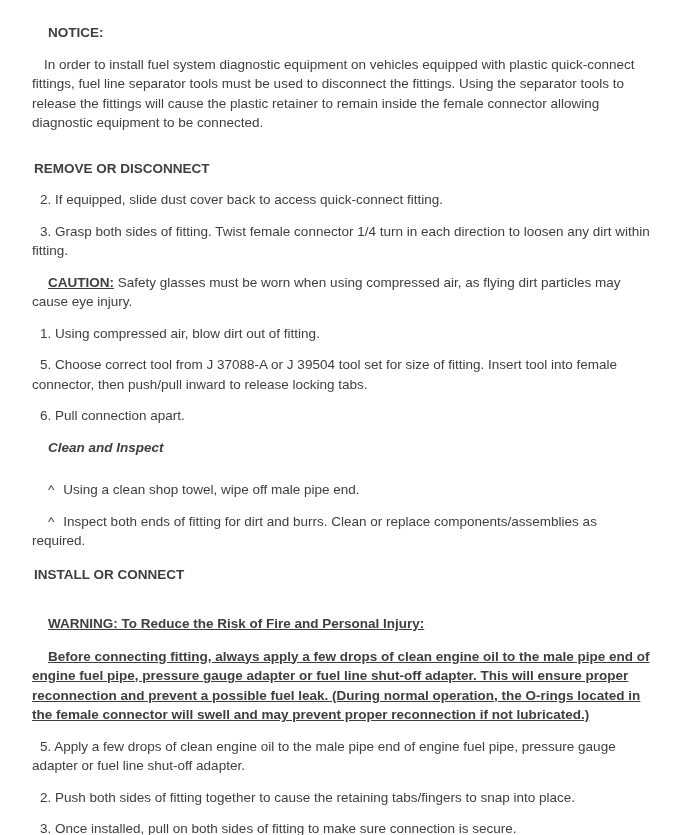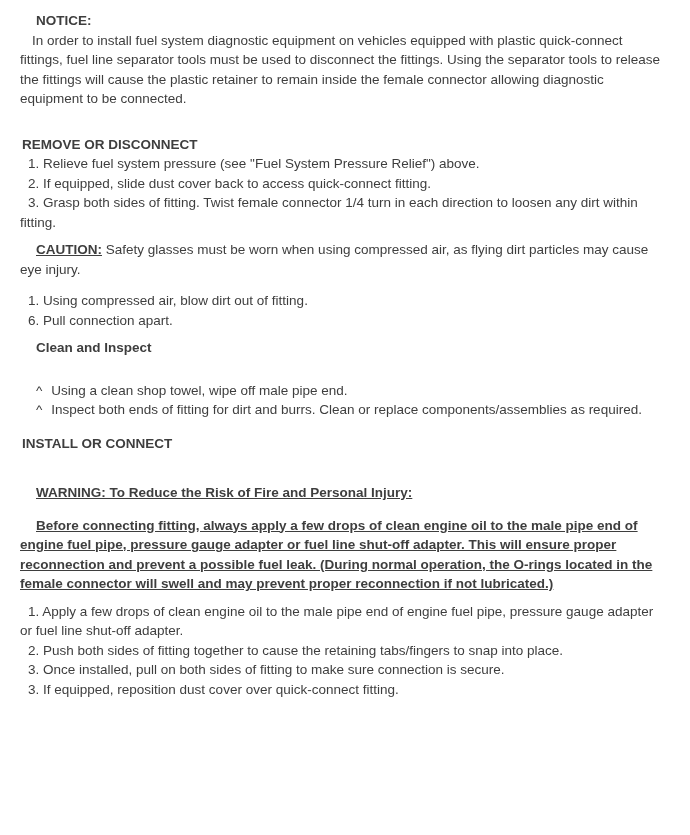--- a/index.html
+++ b/index.html
@@ -15,31 +15,31 @@
     font-size: 13.5px;
     line-height: 19.5px;
     color: #3e3e3e;
     -webkit-font-smoothing: antialiased;
   }
   .doc {
     box-sizing: border-box;
     width: 690px;
     padding: 11px 26px 0 20px;
   }
-  p { margin: 0; }
+  p { margin: 12px; }
   .b { font-weight: 700; text-decoration: underline; }
   
   .label-line { text-indent: 16px; font-weight: 700; }
   
   .para { text-indent: 12px; }
   
   .advisory { text-indent: 16px; }
   
   .heading { font-weight: 700; text-indent: 2px; }
-  .subheading { font-weight: 700; text-indent: 16px; }
+  .subheading { font-weight: 700; text-indent: 16px; font-style: italic; }
   
   .step { text-indent: 8px; }
   
   .bullet { text-indent: 16px; }
   .caret { display: inline; }
   .caret-gap { display: inline-block; width: 9px; }
   
   .mt-heading-remove { margin-top: 26px; }
   .mt-caution { margin-top: 8px; }
   .mt-steps-b { margin-top: 12px; }
@@ -54,46 +54,46 @@
 </head>
 <body>
 
 <div class="doc">
 
   <p class="label-line">NOTICE:</p>
   <p class="para">In order to install fuel system diagnostic equipment on vehicles equipped with plastic quick-connect fittings, fuel line separator tools must be used to disconnect the fittings. Using the separator tools to release the fittings will cause the plastic retainer to remain inside the female connector allowing diagnostic equipment to be connected.</p>
 
   <p class="heading mt-heading-remove">REMOVE OR DISCONNECT</p>
   <div>
-    <p class="step">1. Relieve fuel system pressure (see "Fuel System Pressure Relief") above.</p>
     <p class="step">2. If equipped, slide dust cover back to access quick-connect fitting.</p>
     <p class="step">3. Grasp both sides of fitting. Twist female connector 1/4 turn in each direction to loosen any dirt within fitting.</p>
   </div>
 
   <p class="advisory mt-caution"><span class="b">CAUTION:</span> <span>Safety glasses must be worn when using compressed air, as flying dirt particles may cause eye injury.</span></p>
 
   <div class="mt-steps-b">
     <p class="step">1. Using compressed air, blow dirt out of fitting.</p>
+    <p class="step">5. Choose correct tool from J 37088-A or J 39504 tool set for size of fitting. Insert tool into female connector, then push/pull inward to release locking tabs.</p>
     <p class="step">6. Pull connection apart.</p>
   </div>
 
   <p class="subheading mt-clean">Clean and Inspect</p>
 
 
   <div class="mt-bullets">
     <p class="bullet"><span class="caret">^</span><span class="caret-gap"></span><span>Using a clean shop towel, wipe off male pipe end.</span></p>
     <p class="bullet"><span class="caret">^</span><span class="caret-gap"></span><span>Inspect both ends of fitting for dirt and burrs. Clean or replace components/assemblies as required.</span></p>
   </div>
 
   <p class="heading mt-install">INSTALL OR CONNECT</p>
 
   <p class="advisory b mt-warning-title">WARNING: To Reduce the Risk of Fire and Personal Injury:</p>
 
   <p class="advisory b mt-warning-body">Before connecting fitting, always apply a few drops of clean engine oil to the male pipe end of engine fuel pipe, pressure gauge adapter or fuel line shut-off adapter. This will ensure proper reconnection and prevent a possible fuel leak. (During normal operation, the O-rings located in the female connector will swell and may prevent proper reconnection if not lubricated.)</p>
 
   <div class="mt-install-steps">
-    <p class="step">1. Apply a few drops of clean engine oil to the male pipe end of engine fuel pipe, pressure gauge adapter or fuel line shut-off adapter.</p>
+    <p class="step">5. Apply a few drops of clean engine oil to the male pipe end of engine fuel pipe, pressure gauge adapter or fuel line shut-off adapter.</p>
     <p class="step">2. Push both sides of fitting together to cause the retaining tabs/fingers to snap into place.</p>
     <p class="step">3. Once installed, pull on both sides of fitting to make sure connection is secure.</p>
     <p class="step">3. If equipped, reposition dust cover over quick-connect fitting.</p>
   </div>
 
 </div>
 
 </body></html>

